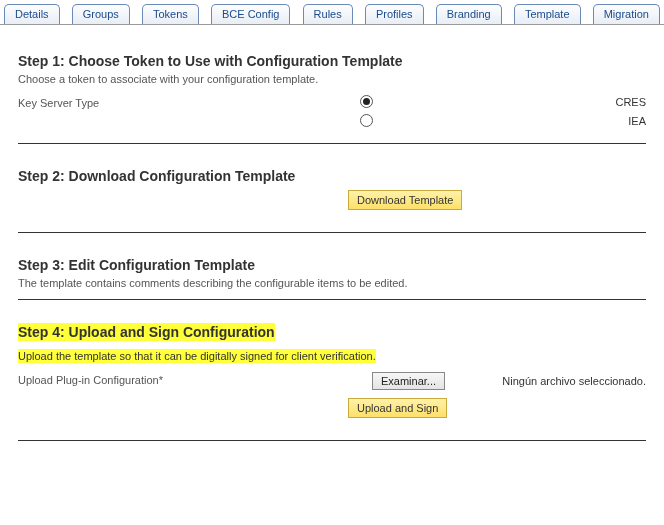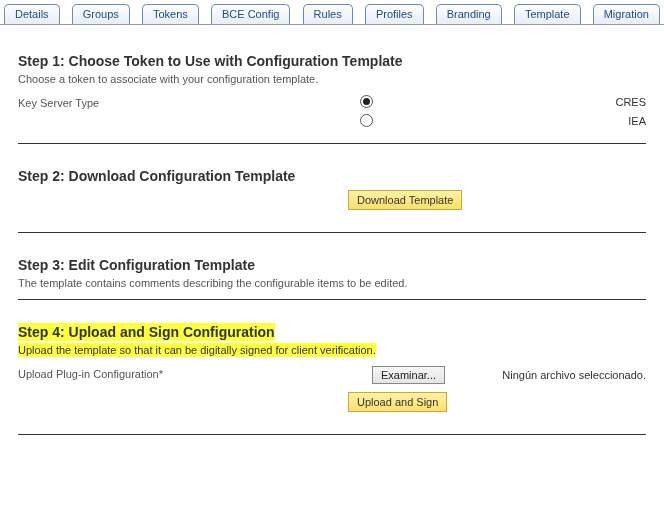--- a/index.html
+++ b/index.html
@@ -164,21 +164,21 @@
   </div>
   <hr class="divider" style="margin-top:22px;">
 
   <div class="step-title">Step 3: Edit Configuration Template</div>
   <div class="step-desc">The template contains comments describing the configurable items to be edited.</div>
   <hr class="divider" style="margin-top:10px;">
 
   <div style="margin-top:24px;">
     <span class="hl step-title" style="margin:0;">Step 4: Upload and Sign Configuration</span>
   </div>
-  <div style="margin-top:4px; margin-bottom:10px;">
+  <div style="margin-top:10px; margin-bottom:10px;">
     <span class="hl">Upload the template so that it can be digitally signed for client verification.</span>
   </div>
   <div class="row">
     <div class="label-col">Upload Plug-in Configuration*</div>
     <div class="control-col">
       <div class="file-row">
         <span class="gray-btn">Examinar...</span>
         <span class="file-status">Ningún archivo seleccionado.</span>
       </div>
       <span class="yellow-btn">Upload and Sign</span>

